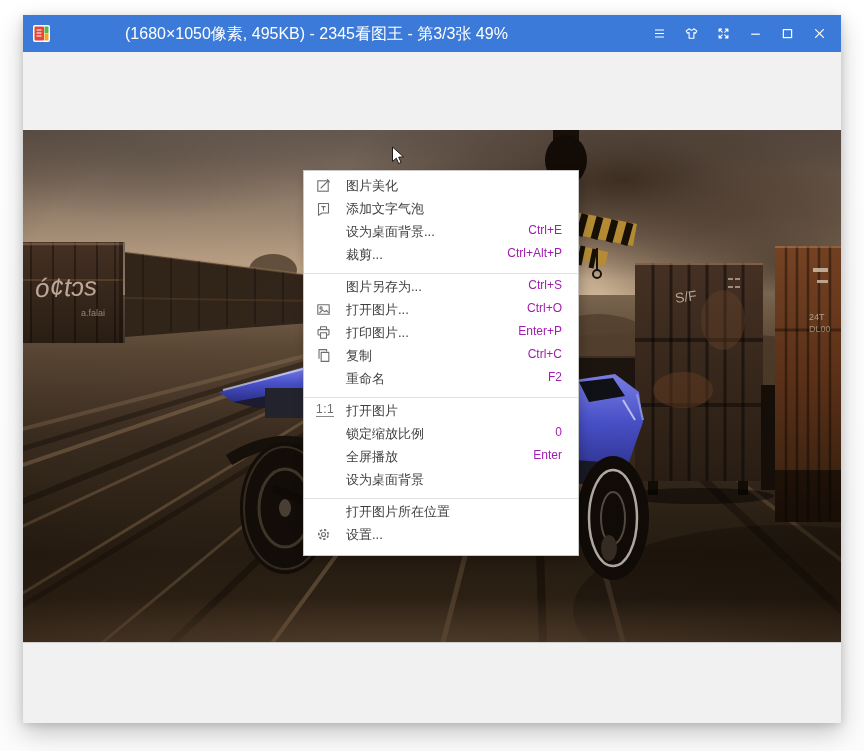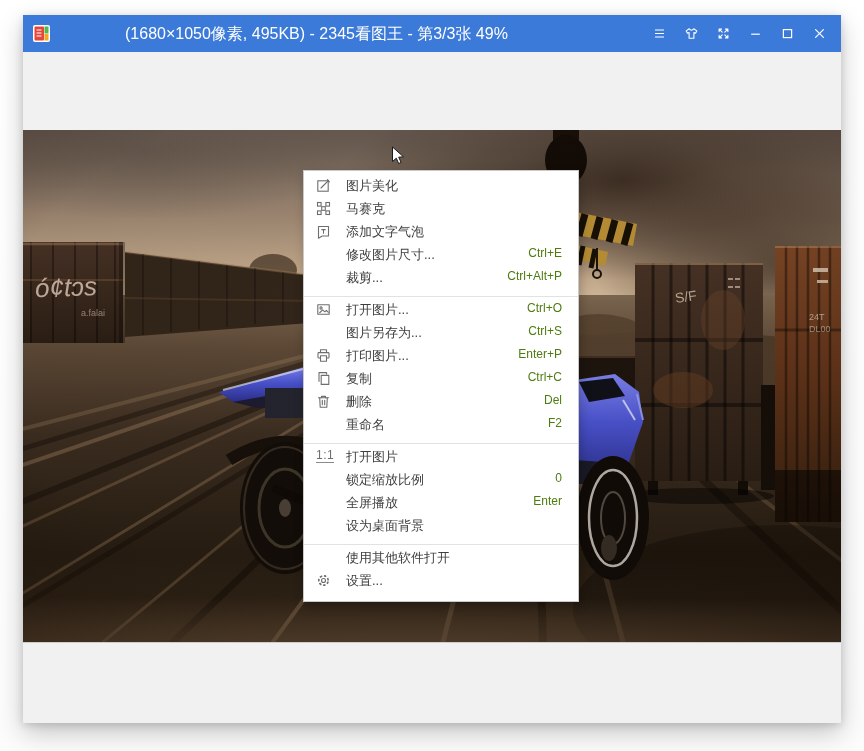--- a/index.html
+++ b/index.html
@@ -13,21 +13,21 @@
   .controls{position:absolute;right:6px;top:0;height:37px;display:flex;}
   .ctrl{width:32px;height:37px;display:flex;align-items:center;justify-content:center;cursor:default;}
   .photo{position:absolute;left:0;top:115px;width:818px;height:512px;overflow:hidden;border-bottom:1px solid rgba(0,0,0,.15);}
   .photo svg{display:block;}
   
   .menu{position:absolute;left:280px;top:155px;width:276px;box-sizing:border-box;background:#ffffff;
         border:1px solid #c9c9c9;box-shadow:2px 4px 10px rgba(0,0,0,.22);padding:6px 0;}
   .mi{display:flex;align-items:flex-start;height:23px;padding:0 16px 0 12px;font-size:13px;color:#3e3e3e;cursor:default;}
   .mi .ico{width:21px;height:16px;margin-right:9px;display:flex;align-items:center;color:#6e6e6e;flex:0 0 21px;}
   .mi .lbl{white-space:nowrap;}
-  .mi .sc{margin-left:auto;font-size:12px;color:#4d7c0f;white-space:nowrap;}
+  .mi .sc{margin-left:auto;font-size:12px;color:#a21caf;white-space:nowrap;}
   .mi .arrow{margin-left:auto;font-size:15px;color:#8f8f8f;line-height:1;}
   .sep{height:1px;background:#e2e2e2;margin:4px 0;}
   .one2one{font-size:12px;color:#6e6e6e;border-bottom:1px solid #8a8a8a;line-height:1.15;padding-bottom:0;letter-spacing:.5px;}
   .cursor{position:absolute;left:391px;top:146px;width:14px;height:21px;pointer-events:none;}
 </style>
 </head>
 <body>
 
 <div class="stage">
   <div class="win">
@@ -255,71 +255,58 @@
           <svg width="15" height="15" viewBox="0 0 15 15" stroke="#6e6e6e" stroke-width="1.1" fill="none" stroke-linecap="round">
               <rect x="1.8" y="2.8" width="10.4" height="10.4"></rect>
               <path d="M5 10 L12.6 2.4 M11.3 1.7 L13.4 3.8"></path>
             </svg>
         </span>
         <span class="lbl">图片美化</span>
         <span class="sc"></span>
       </div>
       <div class="mi">
         <span class="ico">
-          <svg width="15" height="15" viewBox="0 0 15 15" stroke="#6e6e6e" stroke-width="1.1" fill="none">
-              <rect x="1.5" y="1.5" width="3.6" height="3.6"></rect>
-              <rect x="9.9" y="1.5" width="3.6" height="3.6"></rect>
-              <rect x="5.7" y="5.7" width="3.6" height="3.6"></rect>
-              <rect x="1.5" y="9.9" width="3.6" height="3.6"></rect>
-              <rect x="9.9" y="9.9" width="3.6" height="3.6"></rect>
-            </svg>
-        </span>
-        <span class="lbl">马赛克</span>
-        <span class="sc"></span>
-      </div>
-      <div class="mi">
-        <span class="ico">
           <svg width="15" height="15" viewBox="0 0 15 15" stroke="#6e6e6e" stroke-width="1.1" fill="none" stroke-linejoin="round">
               <path d="M2.5 2.5 h10 v9.5 h-6.3 l-3.7 2.2 z"></path>
               <path d="M5.4 5.6 h4.2 M7.5 5.6 v4.2"></path>
             </svg>
         </span>
         <span class="lbl">添加文字气泡</span>
         <span class="sc"></span>
       </div>
       <div class="mi">
         <span class="ico"></span>
-        <span class="lbl">修改图片尺寸...</span>
+        <span class="lbl">设为桌面背景...</span>
         <span class="sc">Ctrl+E</span>
       </div>
       <div class="mi">
         <span class="ico"></span>
         <span class="lbl">裁剪...</span>
         <span class="sc">Ctrl+Alt+P</span>
       </div>
 
       <div class="sep"></div>
 
+      <div class="mi">
+        <span class="ico"></span>
+        <span class="lbl">图片另存为...</span>
+        <span class="sc">Ctrl+S</span>
+      </div>
       <div class="mi">
         <span class="ico">
           <svg width="15" height="15" viewBox="0 0 15 15" stroke="#6e6e6e" stroke-width="1.1" fill="none" stroke-linejoin="round">
               <rect x="1.8" y="2.8" width="11.4" height="9.4"></rect>
               <circle cx="5" cy="6" r="1.1"></circle>
               <path d="M3.4 11 L6.6 7.8 L8.8 9.8 L10.4 8.4 L12.6 10.6"></path>
             </svg>
         </span>
         <span class="lbl">打开图片...</span>
         <span class="sc">Ctrl+O</span>
       </div>
       <div class="mi">
-        <span class="ico"></span>
-        <span class="lbl">图片另存为...</span>
-        <span class="sc">Ctrl+S</span>
-      </div>
-      <div class="mi">
         <span class="ico">
           <svg width="15" height="15" viewBox="0 0 15 15" stroke="#6e6e6e" stroke-width="1.1" fill="none" stroke-linejoin="round">
               <path d="M4.5 4.6 V1.8 h6 v2.8"></path>
               <rect x="2" y="4.6" width="11" height="5.4" rx="0.8"></rect>
               <rect x="4.5" y="7.8" width="6" height="5.4" fill="#ffffff"></rect>
             </svg>
         </span>
         <span class="lbl">打印图片...</span>
         <span class="sc">Enter+P</span>
       </div>
@@ -327,32 +314,20 @@
         <span class="ico">
           <svg width="15" height="15" viewBox="0 0 15 15" stroke="#6e6e6e" stroke-width="1.1" fill="none" stroke-linejoin="round">
               <path d="M3 10.8 V1.6 h7.6 v2"></path>
               <rect x="5.2" y="4.4" width="7.6" height="9" fill="#ffffff"></rect>
             </svg>
         </span>
         <span class="lbl">复制</span>
         <span class="sc">Ctrl+C</span>
       </div>
       <div class="mi">
-        <span class="ico">
-          <svg width="15" height="15" viewBox="0 0 15 15" stroke="#6e6e6e" stroke-width="1.1" fill="none" stroke-linecap="round" stroke-linejoin="round">
-              <path d="M2.5 3.8 h10"></path>
-              <path d="M5.5 3.8 V2.4 h4 v1.4"></path>
-              <path d="M3.7 3.8 l.5 9.4 h6.6 l.5 -9.4"></path>
-              <path d="M6.3 6.2 v4.6 M8.7 6.2 v4.6"></path>
-            </svg>
-        </span>
-        <span class="lbl">删除</span>
-        <span class="sc">Del</span>
-      </div>
-      <div class="mi">
         <span class="ico"></span>
         <span class="lbl">重命名</span>
         <span class="sc">F2</span>
       </div>
 
       <div class="sep"></div>
 
       <div class="mi">
         <span class="ico">
             <span class="one2one">1:1</span>
@@ -373,21 +348,21 @@
       <div class="mi">
         <span class="ico"></span>
         <span class="lbl">设为桌面背景</span>
         <span class="sc"></span>
       </div>
 
       <div class="sep"></div>
 
       <div class="mi">
         <span class="ico"></span>
-        <span class="lbl">使用其他软件打开</span>
+        <span class="lbl">打开图片所在位置</span>
         <span class="sc"></span>
       </div>
       <div class="mi">
         <span class="ico">
           <svg width="15" height="15" viewBox="0 0 15 15" stroke="#6e6e6e" fill="none">
               <circle cx="7.5" cy="7.5" r="2" stroke-width="1.1"></circle>
               <circle cx="7.5" cy="7.5" r="4.7" stroke-width="1.6" stroke-dasharray="2.5 1.7" transform="rotate(12 7.5 7.5)"></circle>
             </svg>
         </span>
         <span class="lbl">设置...</span>

